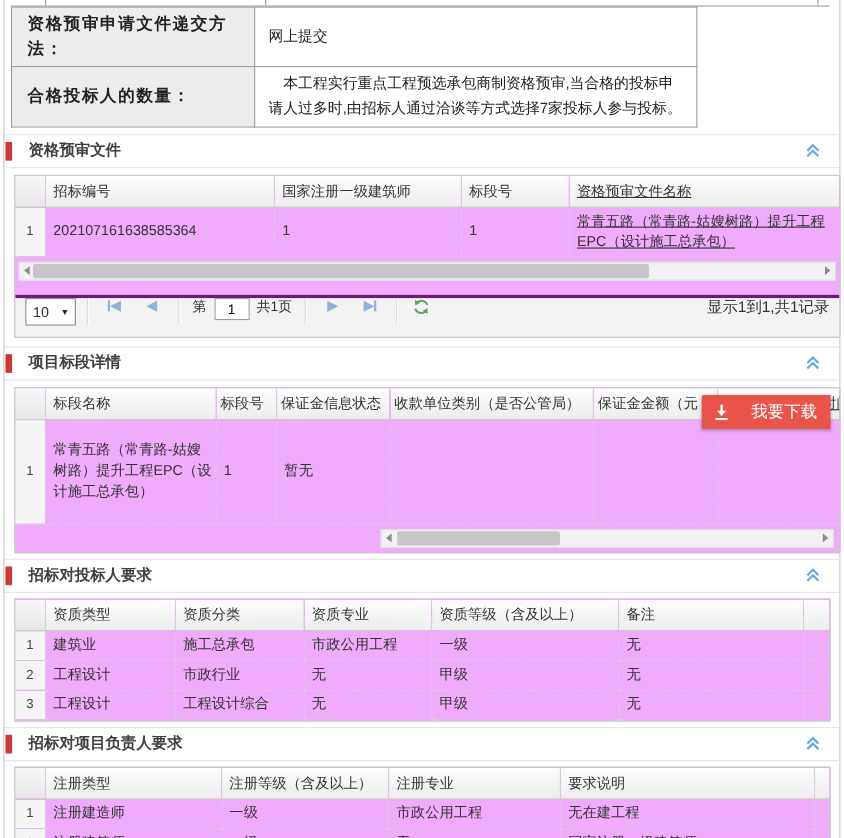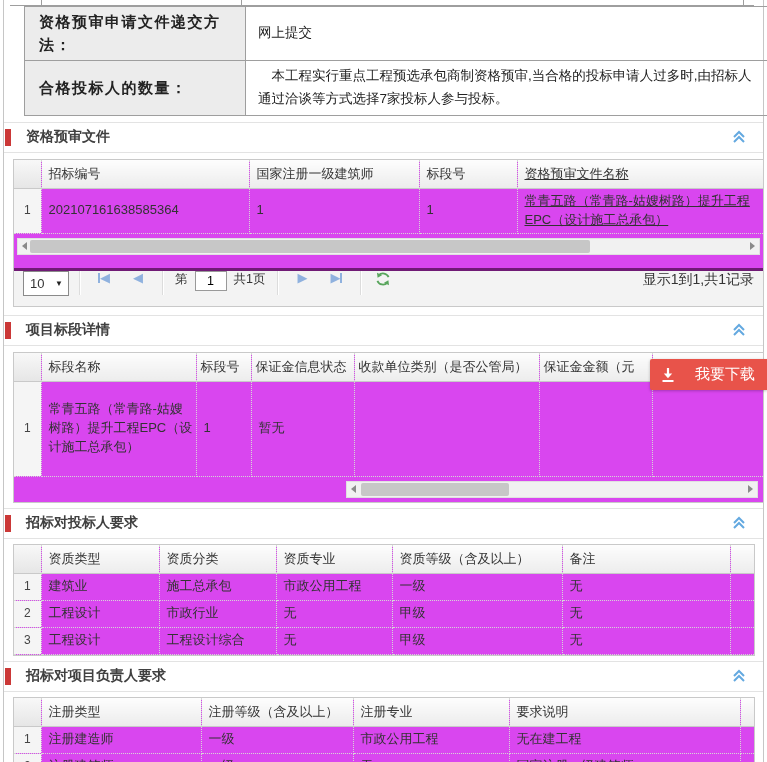--- a/index.html
+++ b/index.html
@@ -13,21 +13,21 @@
     position:absolute; left:3px; top:0; width:761px; height:762px;
     border-left:1px solid #c6c6c6; border-right:1px solid #c6c6c6;
     box-sizing:border-box; background:#fff;
   }
 
   
   .top-frag { height:5px; margin-left:6px; width:744px; border-bottom:1px solid #9e9e9e; position:relative; }
   .top-frag .tick { position:absolute; top:0; width:1px; height:5px; background:#9e9e9e; }
 
   
-  .kv-table { margin-left:20px; width:744px; border-collapse:collapse; }
+  .kv-table { margin-left:6px; width:624px; border-collapse:collapse; }
   .kv-table td { border:1px solid #9e9e9e; }
   .kv-label {
     width:221px; background:#ececec; font-weight:bold; font-size:15px; letter-spacing:1.5px;
     padding:4px 14px; line-height:1.5; color:#222; box-sizing:border-box;
   }
   .kv-value { padding:4px 12px; font-size:13.5px; line-height:1.7; color:#222; }
   .kv-r1 td { height:47px; box-sizing:border-box; }
   .kv-r2 td { height:50px; box-sizing:border-box; }
 
   
@@ -38,21 +38,21 @@
   }
   .accent { width:6px; height:17px; background:#cb3837; margin-left:1px; margin-right:15px; flex:0 0 auto; }
   .sec-title { font-weight:bold; font-size:14px; color:#404040; }
   .collapse-btn { margin-left:auto; margin-right:17px; cursor:pointer; line-height:0; }
 
   .mt6{margin-top:6px}.mt8{margin-top:8px}.mt5{margin-top:5px}
   .sec-content { padding:6px 0 0 9px; }
   .sec-content.p5 { padding-top:5px; }
 
   
-  .gridbox { border:1px solid #c9c9c9; background:#d946ef; }
+  .gridbox { border:1px solid #c9c9c9; background:#f0abfc; }
   .w-lg { width:749px; }
   .w-sm { width:740px; }
   .grid { border-collapse:collapse; table-layout:fixed; width:100%; font-size:13px; color:#333; }
   .grid th {
     font-weight:normal; text-align:left; height:16px;
     background:linear-gradient(#fdfdfd,#ececec);
     border-bottom:1px solid #c9c9c9; border-right:1px dotted #d6d6d6;
     padding:5px 3px 5px 7px; overflow:hidden; white-space:nowrap;
   }
   .grid th:last-child, .grid td:last-child { border-right:none;text-decoration:underline; }
@@ -94,21 +94,21 @@
   .pg-text { font-size:12.5px; margin:0 2px; }
   .pg-input {
     width:32px; height:20px; box-sizing:border-box; border:1px solid #999; background:#fff;
     text-align:center; font-size:12.5px; margin:0 5px; font-family:inherit; padding:0;
   }
   .pg-refresh { margin-left:4px; cursor:pointer; line-height:0; }
   .pg-info { margin-left:auto; font-size:14px; color:#333; }
 
   
   .dl-btn {
-    position:absolute; top:359px; right:0; height:31px; z-index:5;
+    position:absolute; top:359px; right:12px; height:31px; z-index:5;
     background:#e8534a; color:#fff; display:flex; align-items:center; gap:20px;
     padding:0 12px 0 11px; font-size:15px; border-radius:2px 0 0 2px;
     box-shadow:0 1px 3px rgba(0,0,0,.25); cursor:pointer;
   }
 </style>
 </head>
 <body>
 
 <div class="page">
 

